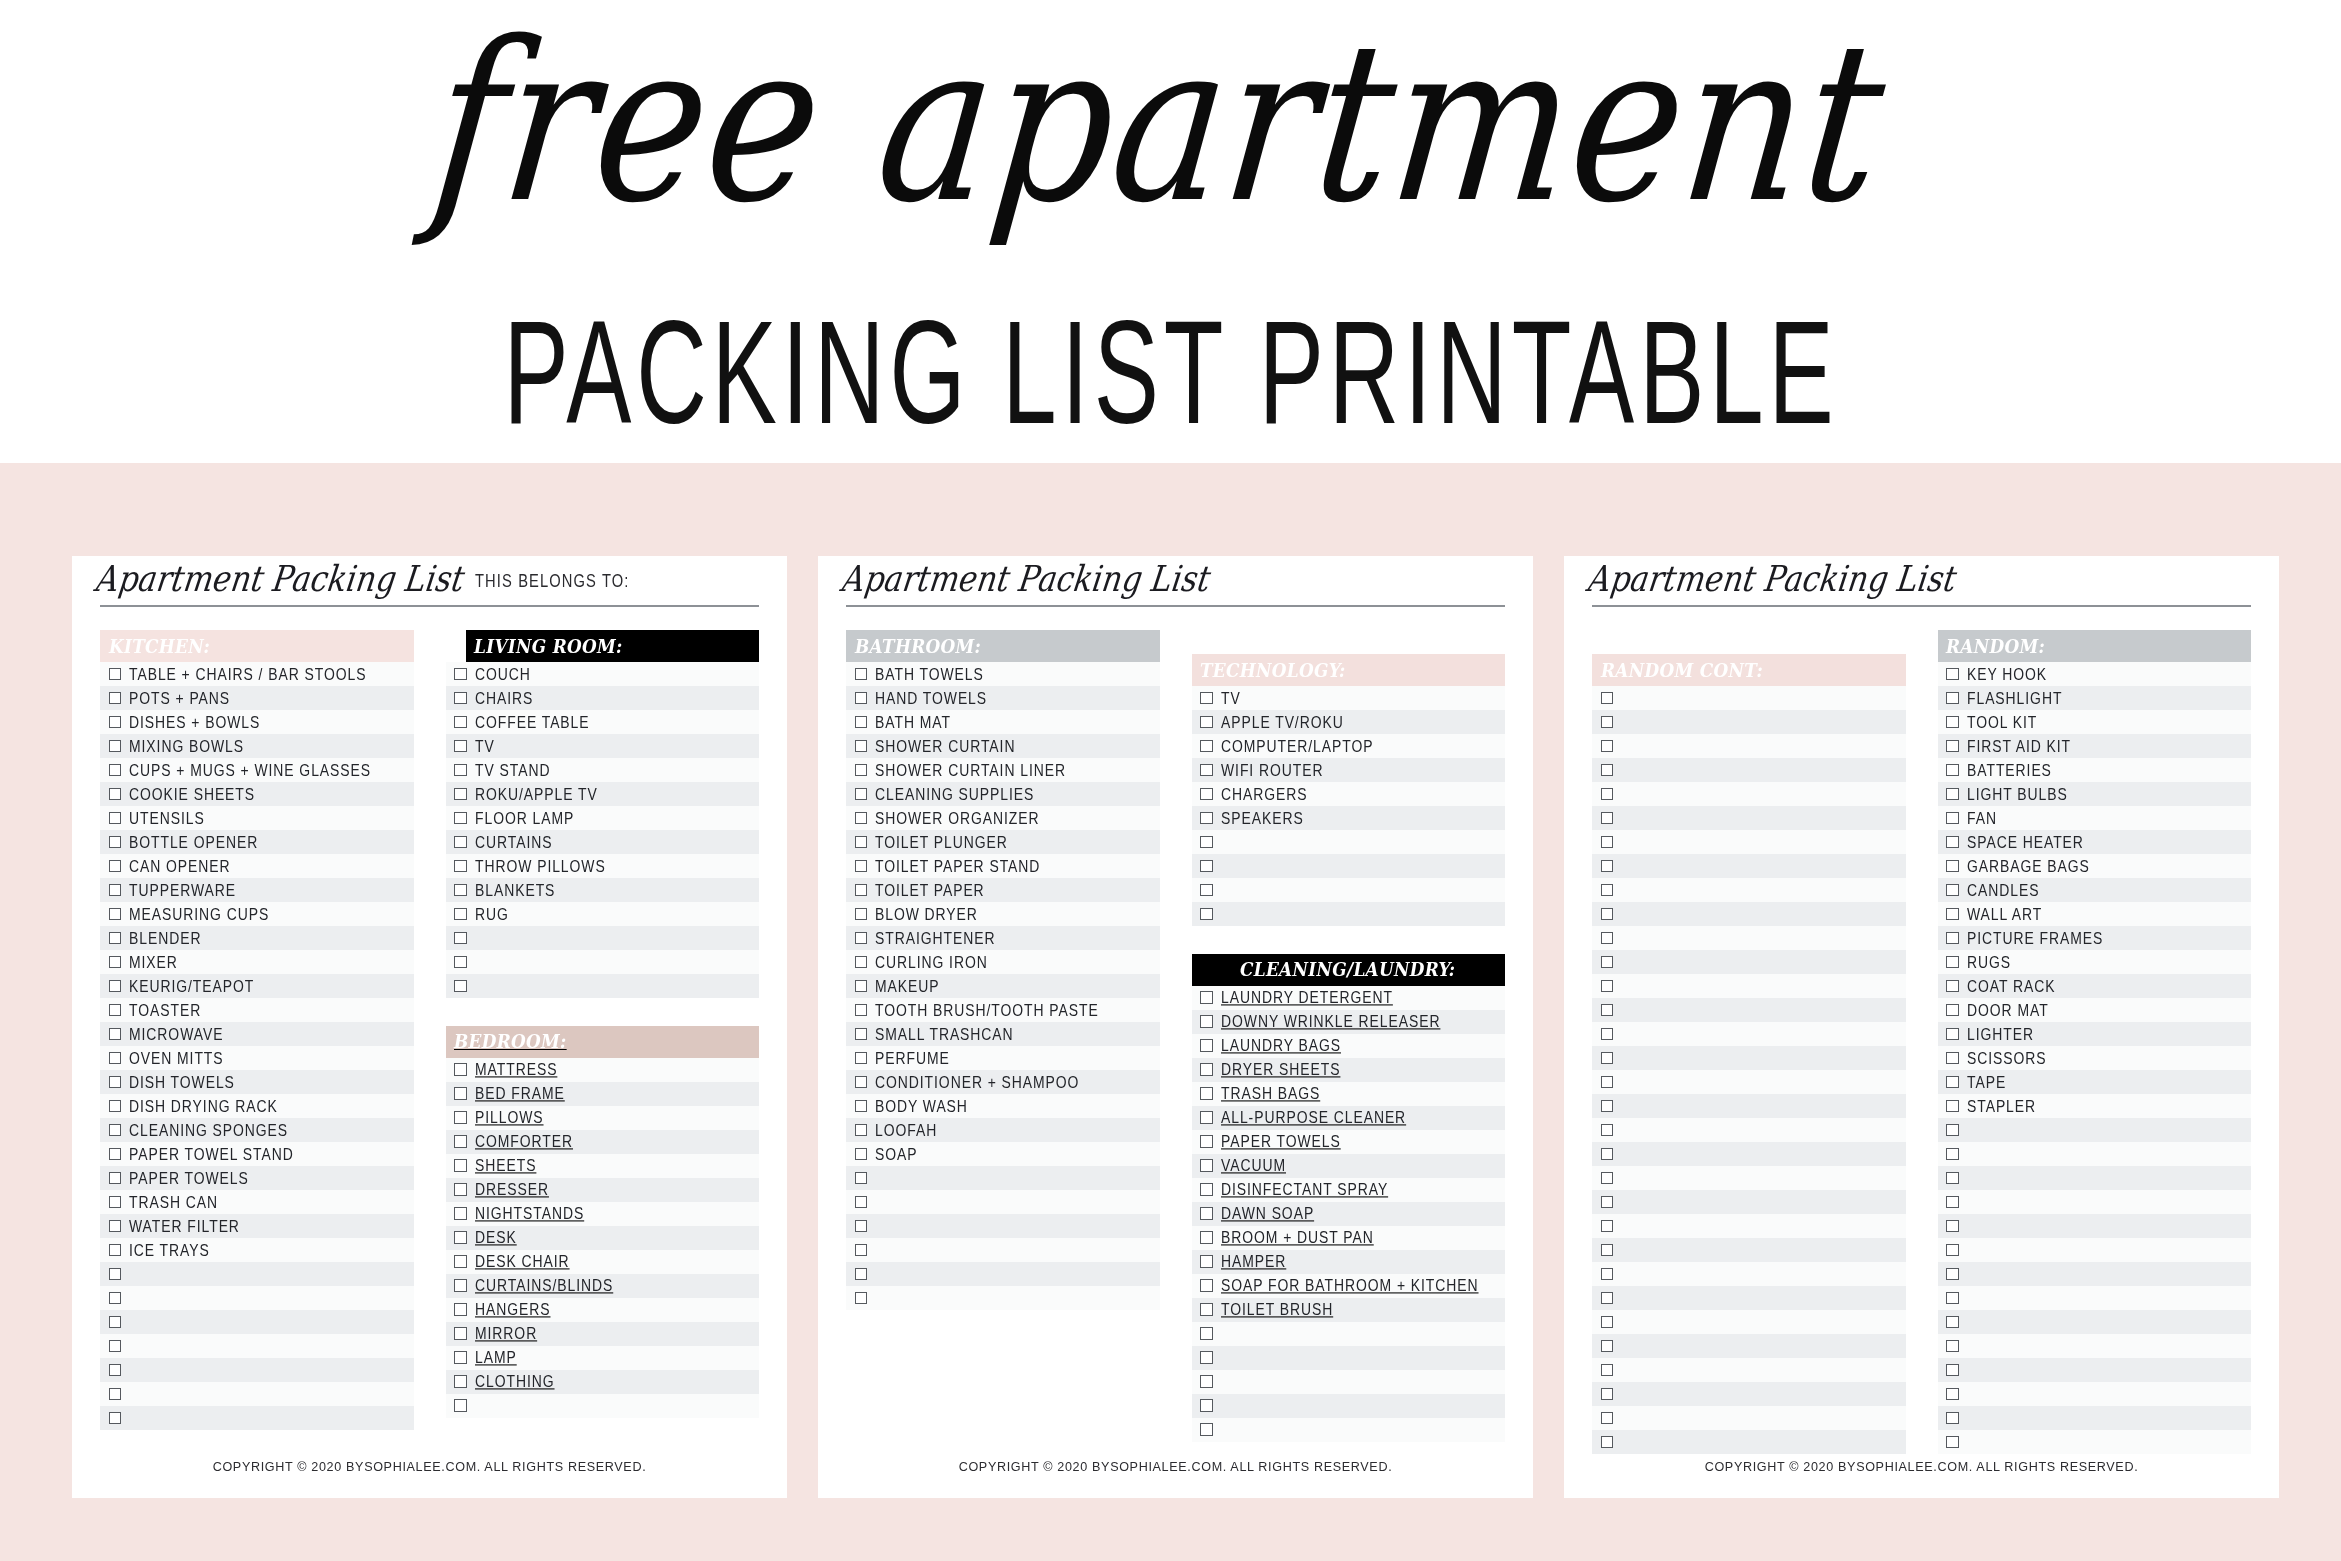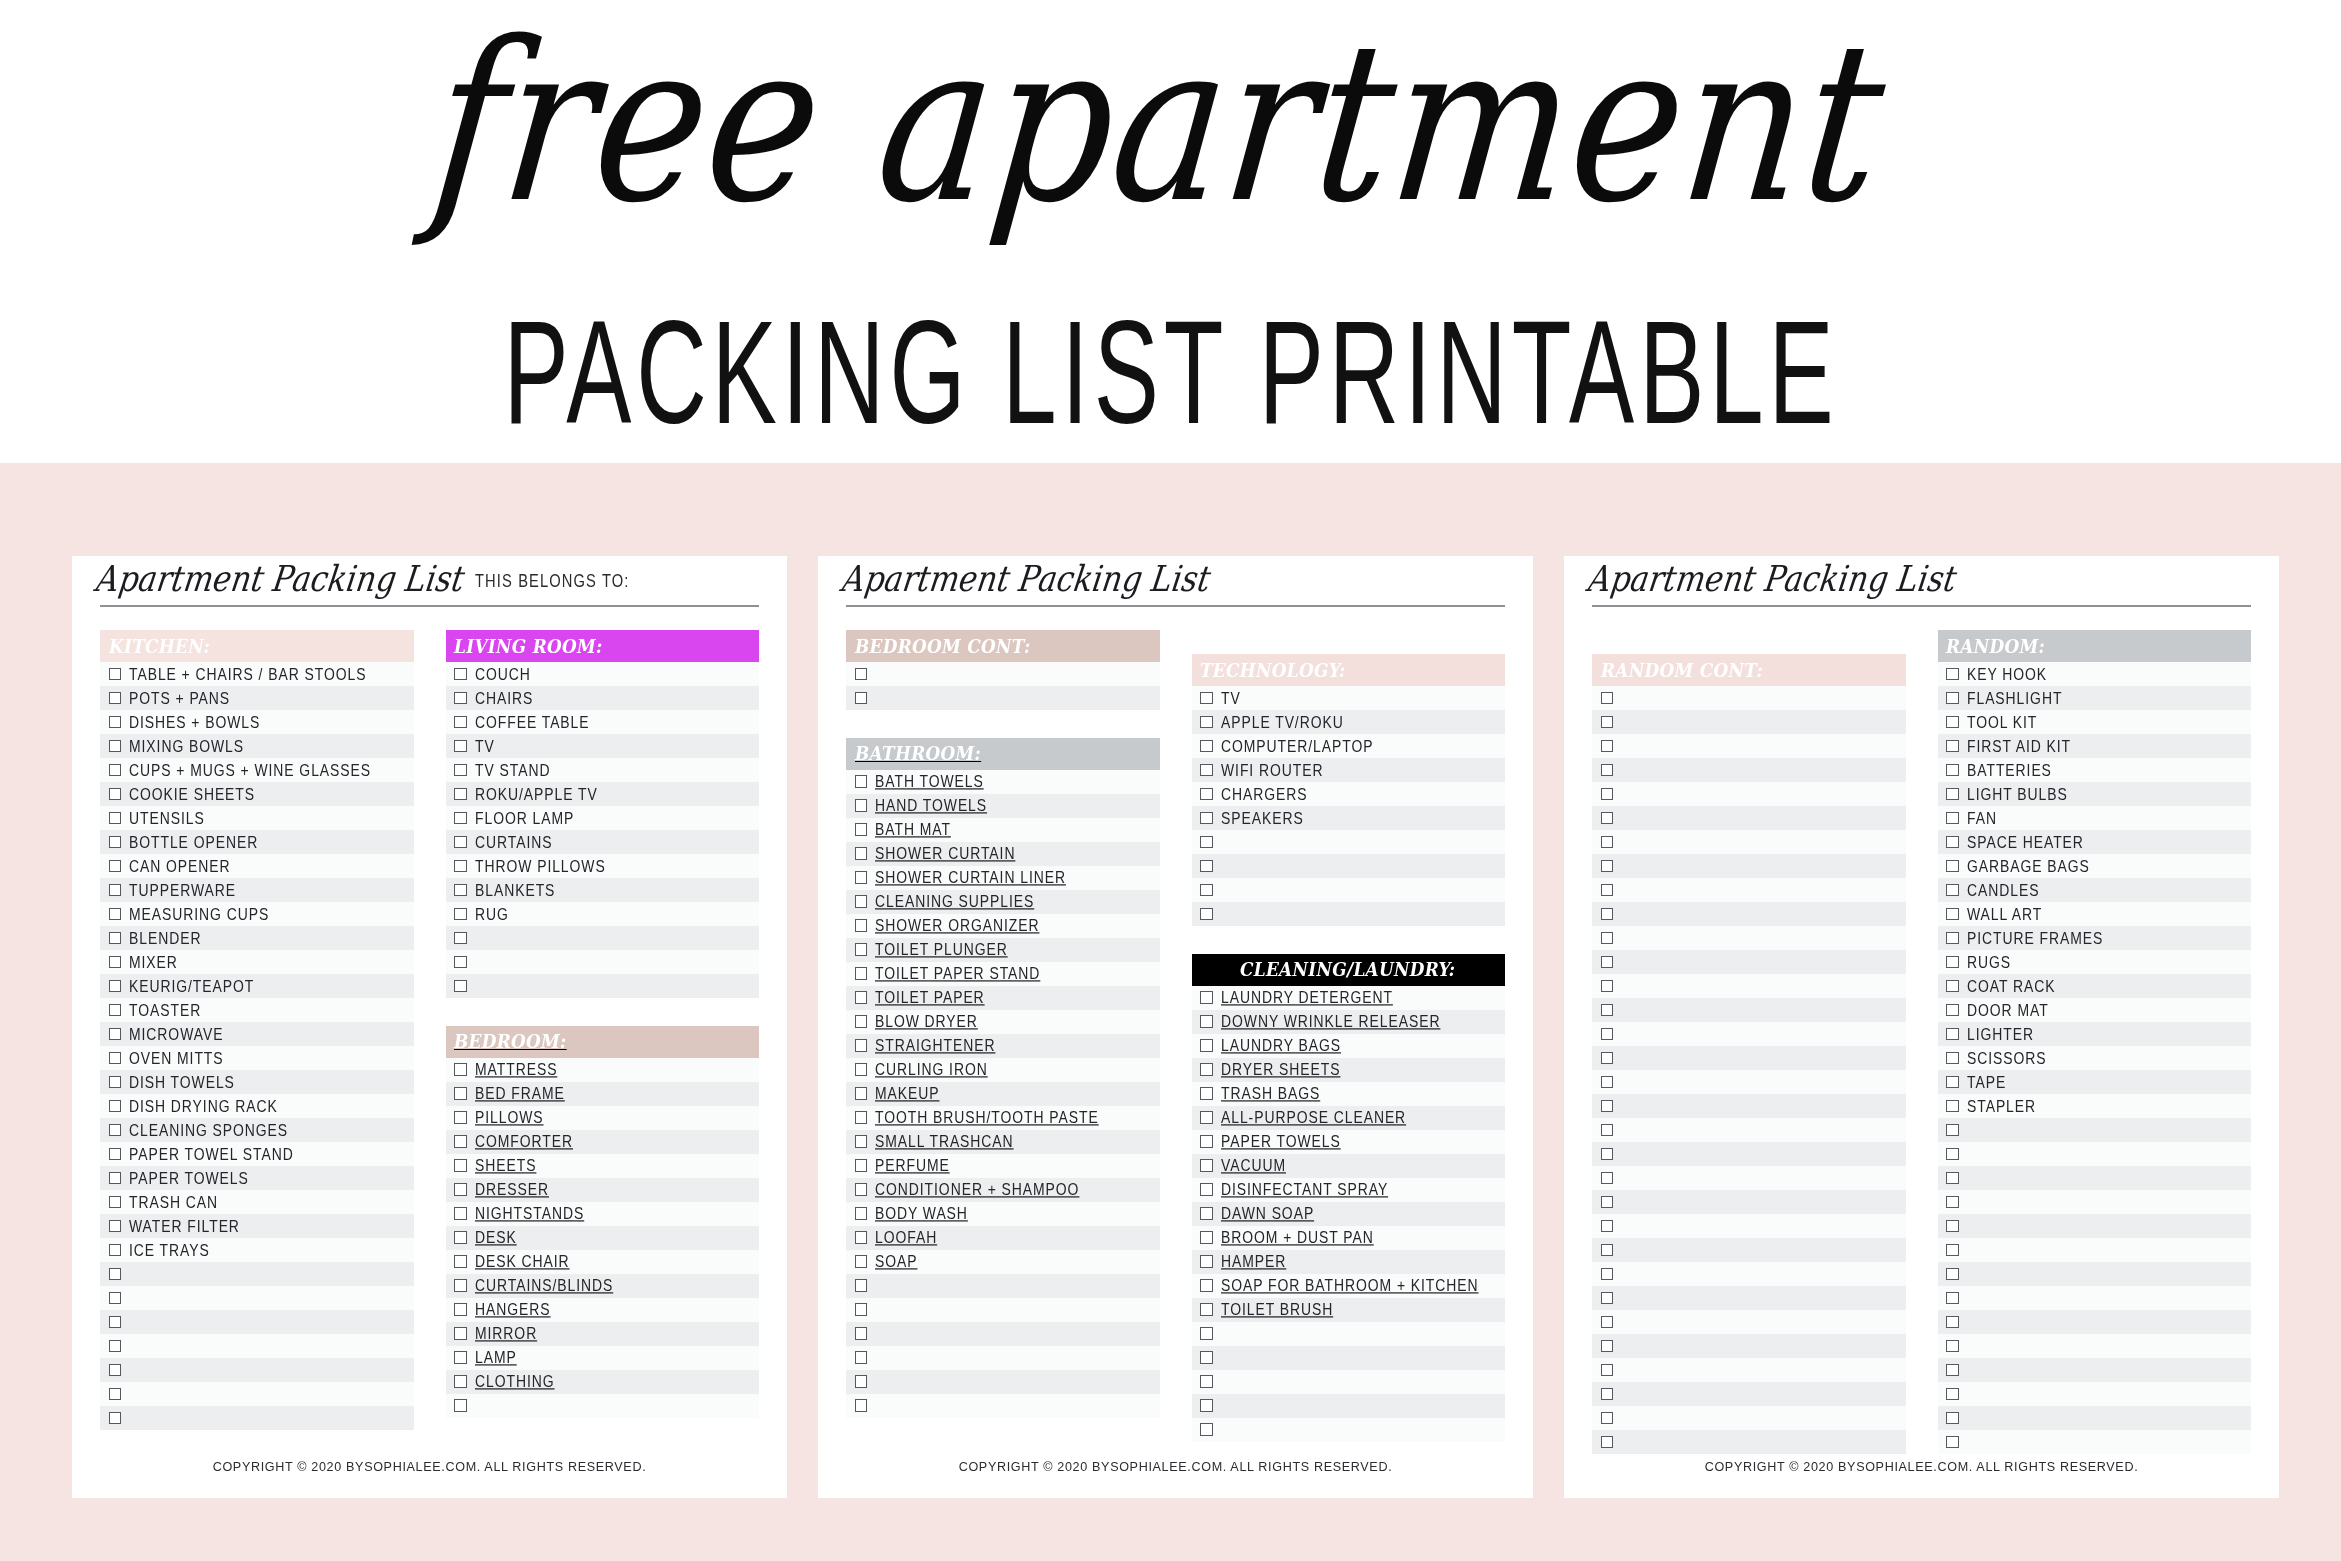--- a/index.html
+++ b/index.html
@@ -110,21 +110,21 @@
     font-style:italic;
     font-weight:700;
     font-size:18px;
     letter-spacing:0.3px;
     color:#ffffff;
     transform:scaleX(0.94);
     transform-origin:left center;
     white-space:nowrap;
   }
   .h-pink   {background:#f5e3e0;}
-  .h-dark   {background:#d946ef;}
+  .h-dark   {background:#000000;margin-left:20px;}
   .h-tan    {background:#dcc7c0;}
   .h-gray   {background:#c6cacd;}
   .h-black  {background:#000000;padding-left:48px;}
   .h-blush  {background:#f3e0dd;margin-top:24px;}
 
   .rows{}
   .row{
     height:24px;
     display:flex;
     align-items:center;
@@ -451,35 +451,20 @@
     </div>
     <div class="copyright">COPYRIGHT © 2020 BYSOPHIALEE.COM. ALL RIGHTS RESERVED.</div>
   </div>
 <div class="card" id="card2">
     <div class="card-head">
       <div class="card-title">Apartment Packing List</div>
       <div class="head-rule"></div>
     </div>
     <div class="cols">
       <div class="col">
-        <div class="sec">
-          <div class="sec-head h-tan">
-            <span>BEDROOM CONT:</span>
-          </div>
-          <div class="rows">
-            <div class="row plain">
-              <span class="cb"></span>
-              <span class="row-label"></span>
-            </div>
-            <div class="row alt">
-              <span class="cb"></span>
-              <span class="row-label"></span>
-            </div>
-          </div>
-        </div>
         <div class="sec">
           <div class="sec-head h-gray">
             <span>BATHROOM:</span>
           </div>
           <div class="rows">
             <div class="row plain">
               <span class="cb"></span>
               <span class="row-label">BATH TOWELS</span>
             </div>
             <div class="row alt">

